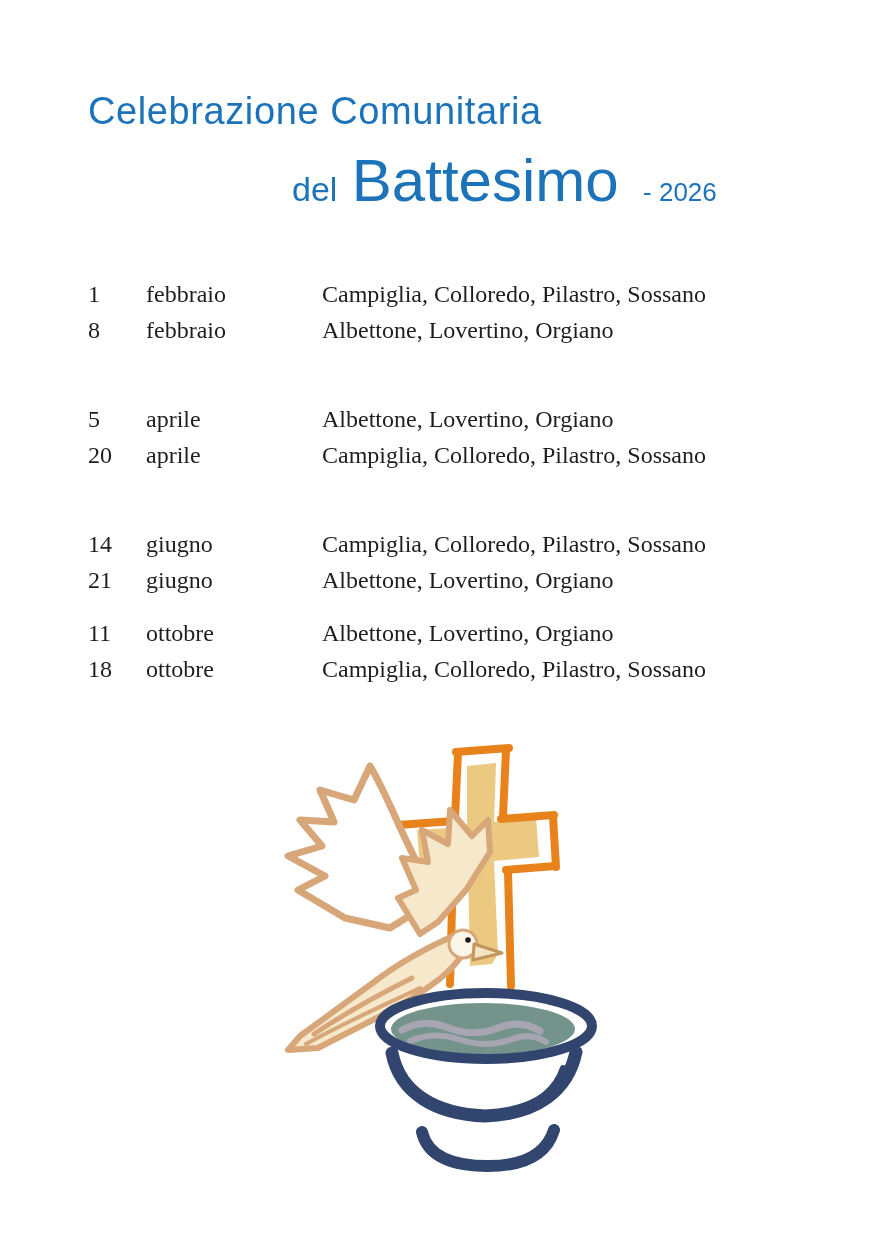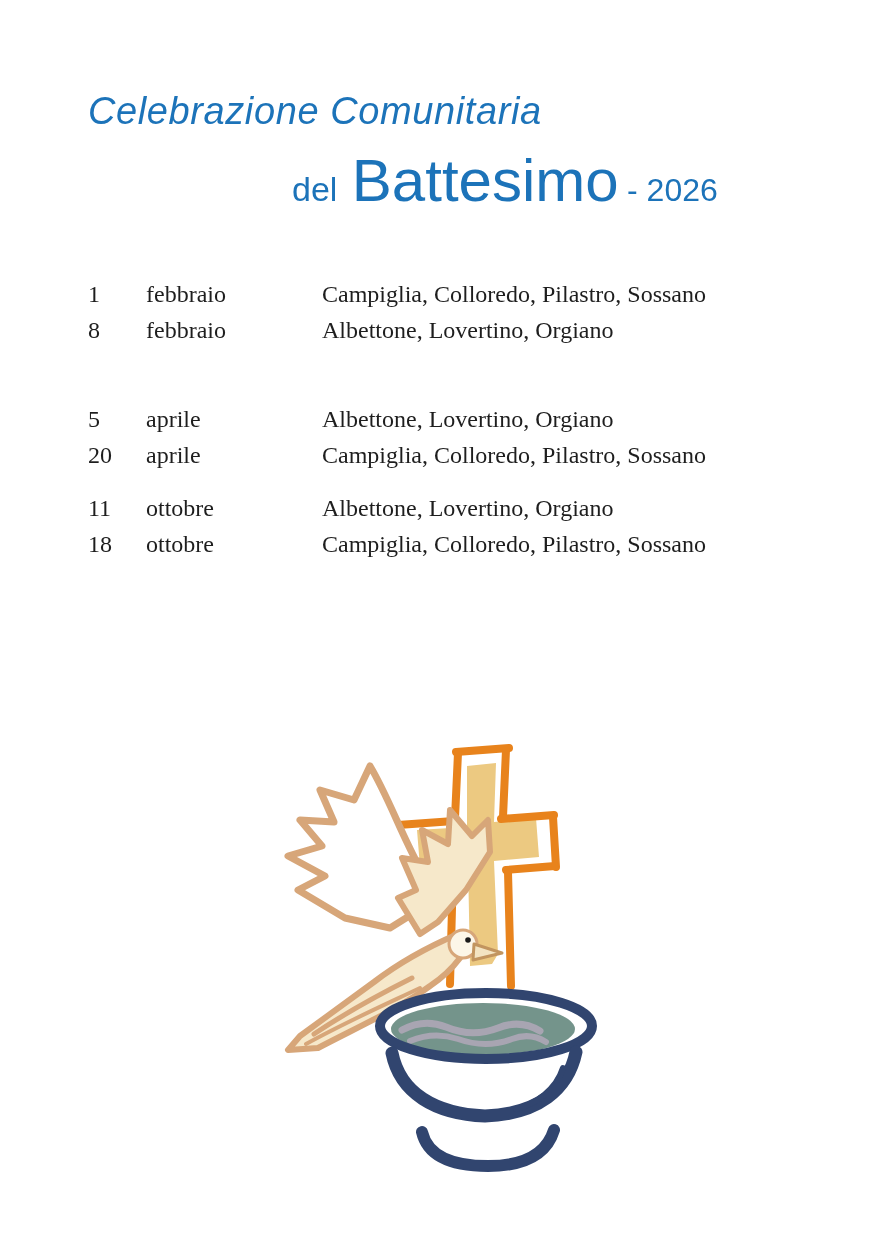--- a/index.html
+++ b/index.html
@@ -24,30 +24,29 @@
   
   .title{
     position:absolute;left:88px;top:90px;
     color:var(--title-blue);
     font-family:"Liberation Sans","DejaVu Sans",sans-serif;
   }
   .title-line1{
     font-size:38px;
     letter-spacing:0.6px;
     white-space:nowrap;
-    font-style:italic;
   }
   .title-line2{
     margin-top:13px;
     padding-left:204px;
     white-space:nowrap;
   }
   .t-del{font-size:34px;}
   .t-main{font-size:60px;margin-left:10px;}
-  .t-suffix{font-size:32px;margin-left:4px;}
+  .t-suffix{font-size:26px;margin-left:20px;}
   
   .schedule{
     position:absolute;left:88px;top:276px;
     font-size:24px;color:var(--text-color);
   }
   .sch-group{margin:0;}
   .gap-big{margin-top:53px;}
   .gap-small{margin-top:17px;}
   .sch-row{
     height:36px;line-height:36px;
@@ -89,20 +88,28 @@
 
     <div class="sch-group gap-big">
       <div class="sch-row">
         <span class="sch-day">5</span><span class="sch-month">aprile</span><span class="sch-parishes">Albettone, Lovertino, Orgiano</span>
       </div>
       <div class="sch-row">
         <span class="sch-day">20</span><span class="sch-month">aprile</span><span class="sch-parishes">Campiglia, Colloredo, Pilastro, Sossano</span>
       </div>
     </div>
 
+    <div class="sch-group gap-big">
+      <div class="sch-row">
+        <span class="sch-day">14</span><span class="sch-month">giugno</span><span class="sch-parishes">Campiglia, Colloredo, Pilastro, Sossano</span>
+      </div>
+      <div class="sch-row">
+        <span class="sch-day">21</span><span class="sch-month">giugno</span><span class="sch-parishes">Albettone, Lovertino, Orgiano</span>
+      </div>
+    </div>
 
     <div class="sch-group gap-small">
       <div class="sch-row">
         <span class="sch-day">11</span><span class="sch-month">ottobre</span><span class="sch-parishes">Albettone, Lovertino, Orgiano</span>
       </div>
       <div class="sch-row">
         <span class="sch-day">18</span><span class="sch-month">ottobre</span><span class="sch-parishes">Campiglia, Colloredo, Pilastro, Sossano</span>
       </div>
     </div>
 

